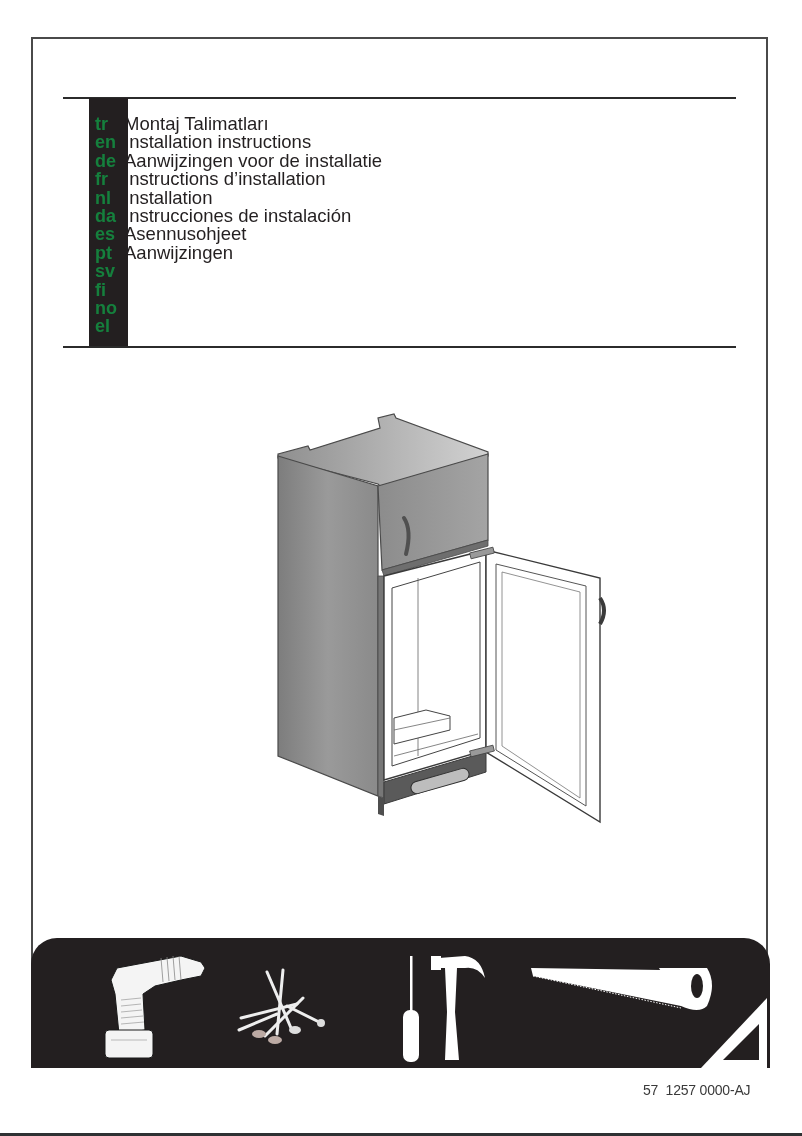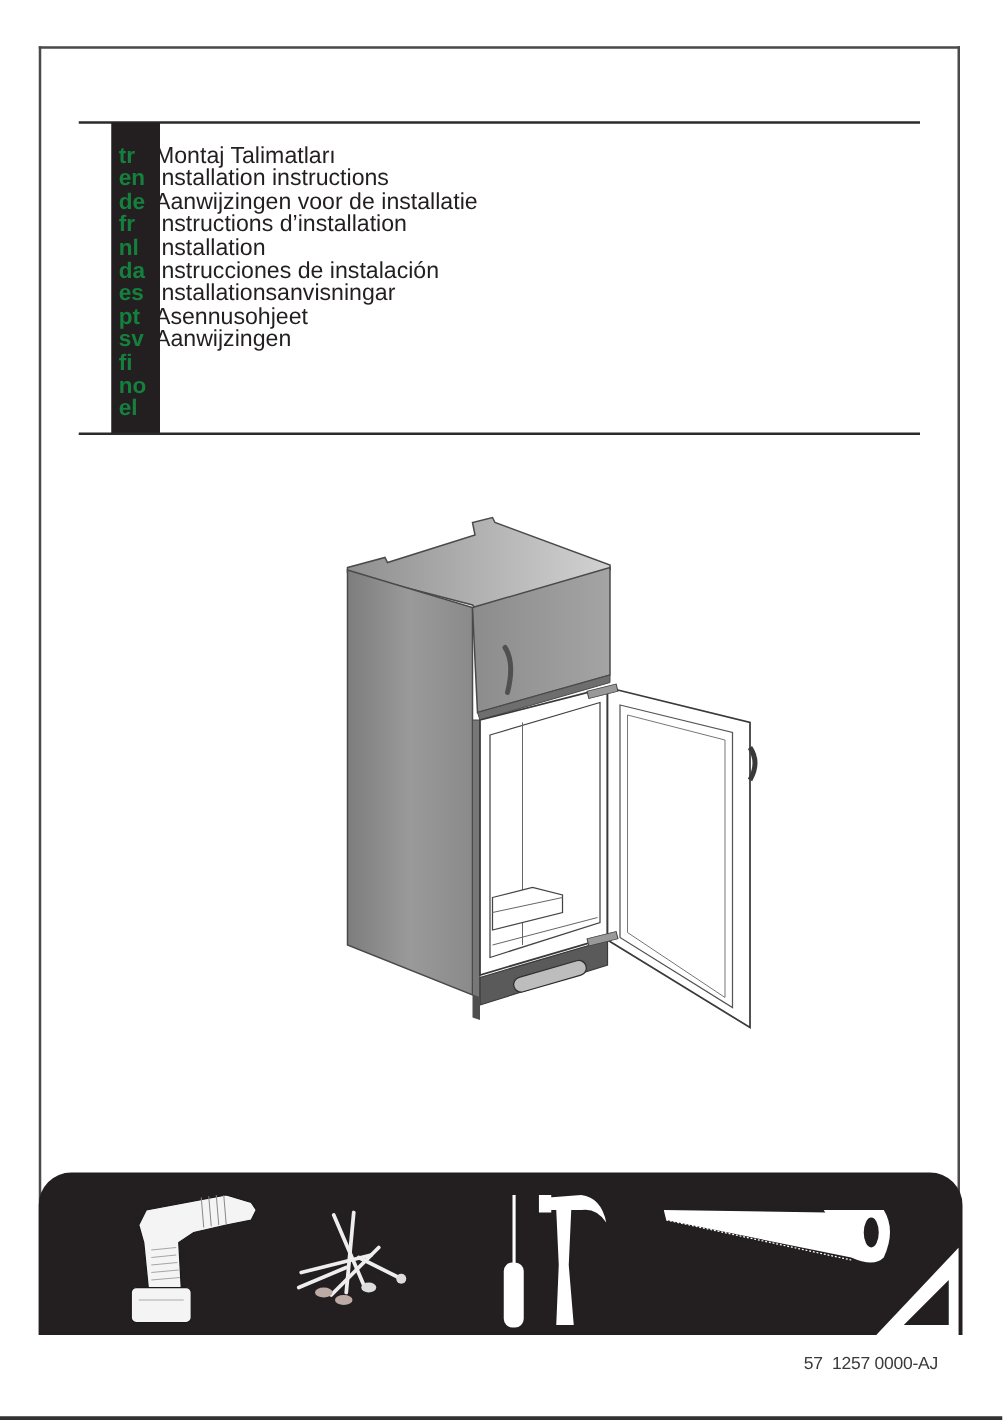--- a/index.html
+++ b/index.html
@@ -45,21 +45,20 @@
   <li>el</li>
 </ul>
 
 <ul class="titles">
   <li>Montaj Talimatları</li>
   <li>Installation instructions</li>
   <li>Aanwijzingen voor de installatie</li>
   <li>Instructions d’installation</li>
   <li>Installation</li>
   <li>Instrucciones de instalación</li>
-  <li>Installationsanvisningar</li>
   <li>Asennusohjeet</li>
   <li>Aanwijzingen</li>
 </ul>
 
 <div class="rule bottom"></div>
 
 <svg class="illus" viewBox="0 0 340 445">
   <defs>
     <linearGradient id="sideG" x1="0" y1="0" x2="1" y2="0">
       <stop offset="0" stop-color="#7d7d7d"></stop>

